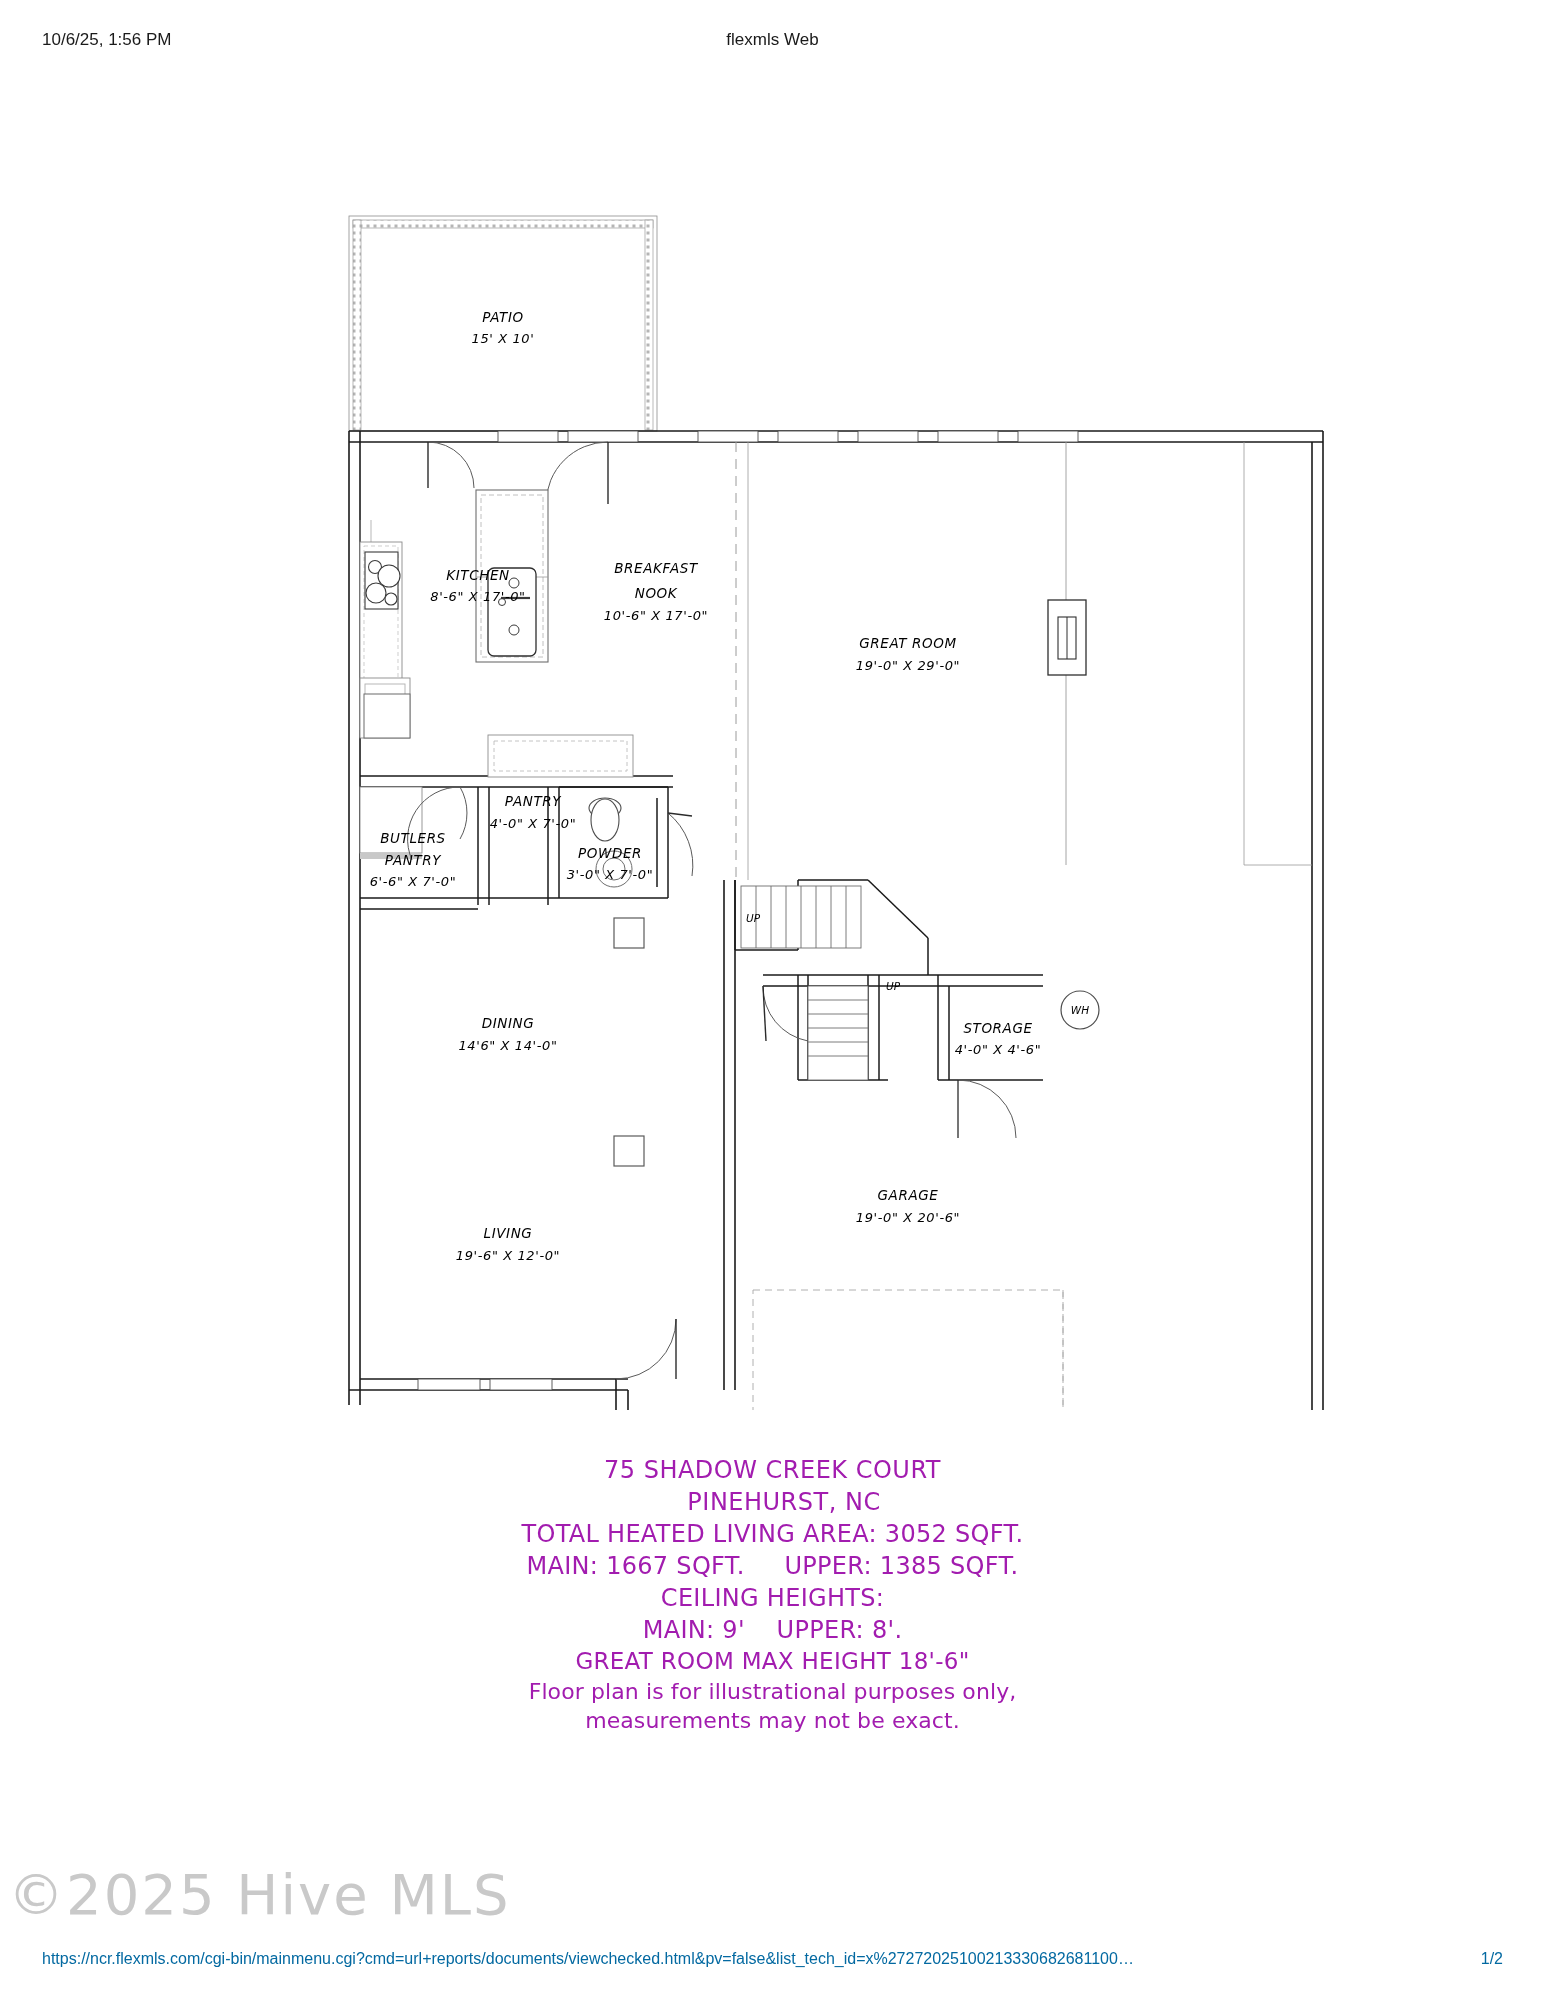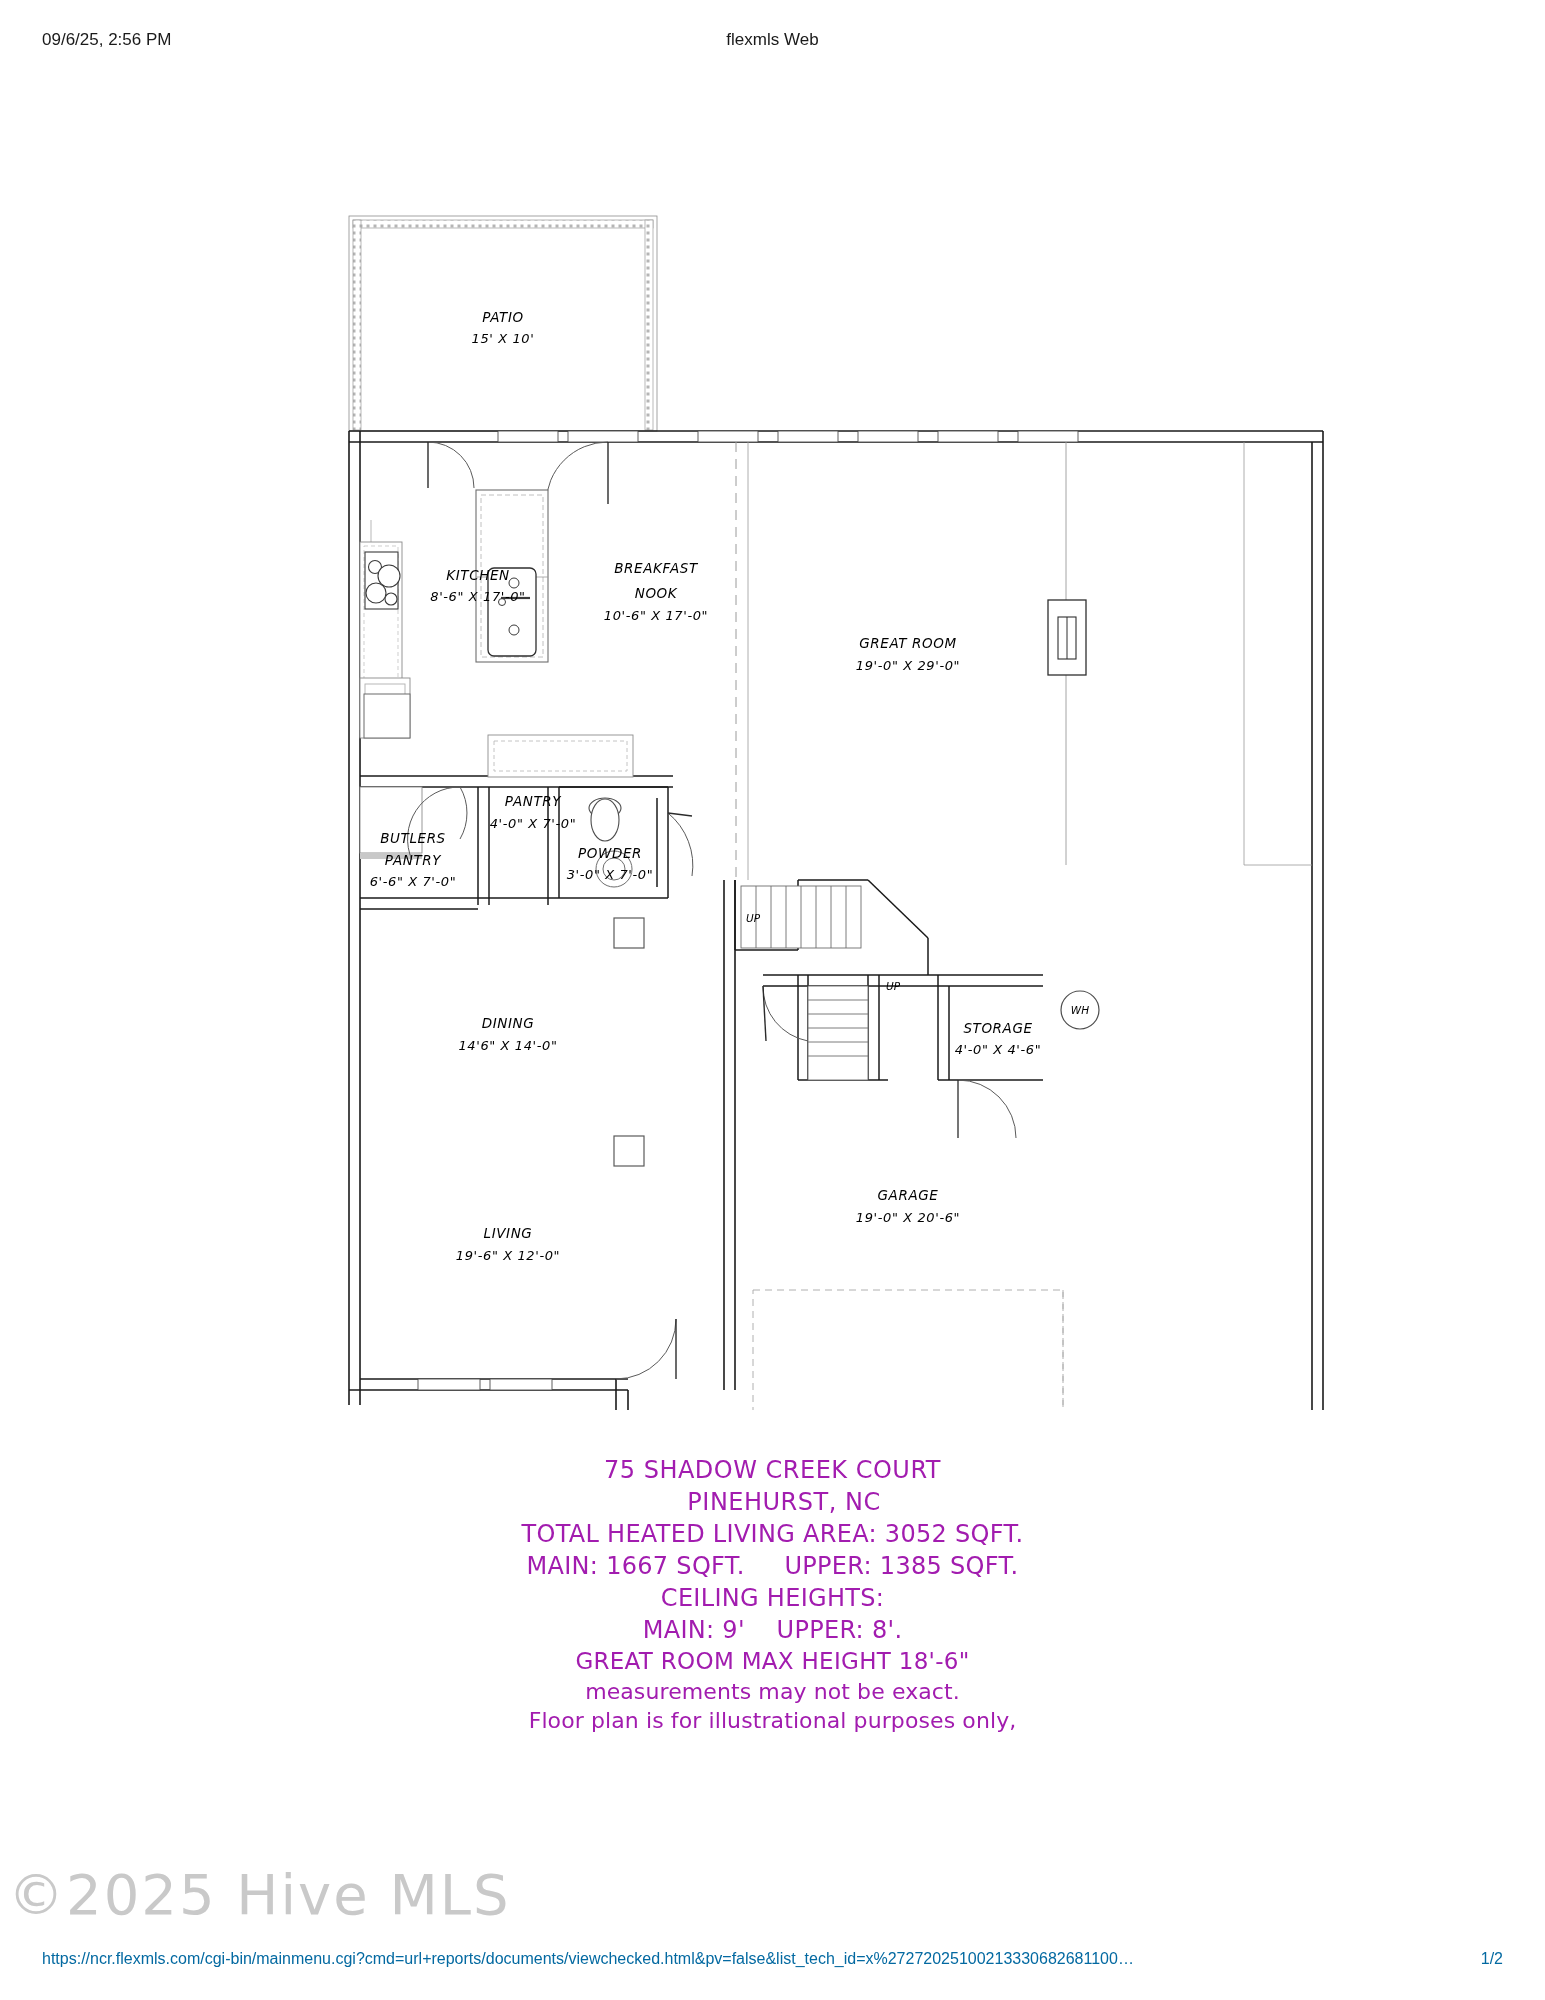--- a/index.html
+++ b/index.html
@@ -88,21 +88,21 @@
   .tb-ceil   { font-size: 24px; letter-spacing: 0.3px; }
   .tb-ceil2  { font-size: 24px; letter-spacing: 0.3px; }
   .tb-great  { font-size: 23px; letter-spacing: 0.3px; }
   .tb-note1  { font-size: 22px; letter-spacing: 0.1px; }
   .tb-note2  { font-size: 22px; letter-spacing: 0.1px; }
 </style>
 </head>
 <body>
 
 <div class="print-header">
-  <span class="ph-date">09/6/25, 2:56 PM</span>
+  <span class="ph-date">10/6/25, 1:56 PM</span>
   <span class="ph-title">flexmls Web</span>
 </div>
 
 <div id="plan-canvas">
 <svg id="plan-svg" width="1545" height="1320" viewBox="0 0 1545 1320" xmlns="http://www.w3.org/2000/svg">
   <defs>
     <pattern id="hatchDots" width="7" height="7" patternUnits="userSpaceOnUse">
       <rect width="7" height="7" fill="#ffffff"></rect>
       <rect x="1.5" y="1.5" width="3" height="3" fill="#b5b5b5"></rect>
     </pattern>
@@ -405,22 +405,22 @@
 </div>
 
 <div class="title-block">
   <div class="tb-line tb-addr">75 SHADOW CREEK COURT</div>
   <div class="tb-line tb-city">PINEHURST, NC</div>
   <div class="tb-line tb-total">TOTAL HEATED LIVING AREA: 3052 SQFT.</div>
   <div class="tb-line tb-split">MAIN: 1667 SQFT.     UPPER: 1385 SQFT.</div>
   <div class="tb-line tb-ceil">CEILING HEIGHTS:</div>
   <div class="tb-line tb-ceil2">MAIN: 9'    UPPER: 8'.</div>
   <div class="tb-line tb-great">GREAT ROOM MAX HEIGHT 18'-6"</div>
+  <div class="tb-line tb-note1">Floor plan is for illustrational purposes only,</div>
   <div class="tb-line tb-note2">measurements may not be exact.</div>
-  <div class="tb-line tb-note1">Floor plan is for illustrational purposes only,</div>
 </div>
 
 <div class="watermark">©2025 Hive MLS</div>
 
 <div class="print-footer">
   <span class="pf-url">https://ncr.flexmls.com/cgi-bin/mainmenu.cgi?cmd=url+reports/documents/viewchecked.html&amp;pv=false&amp;list_tech_id=x%27272025100213330682681100…</span>
   <span class="pf-page">1/2</span>
 </div>
 
 </body></html>

